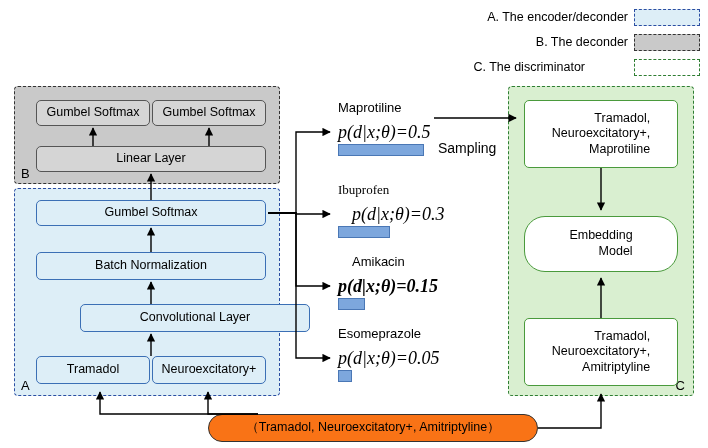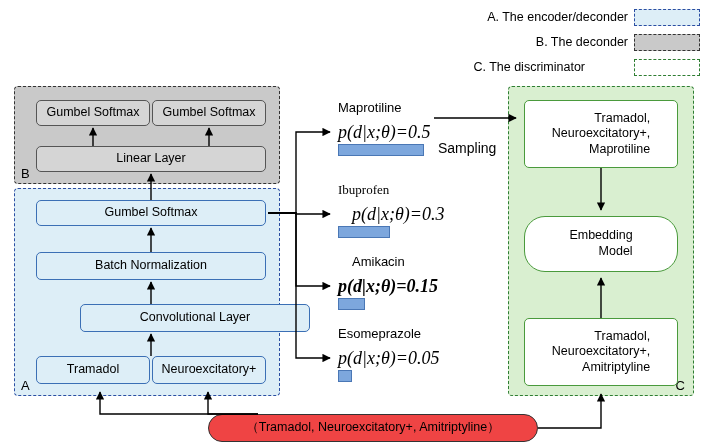--- a/index.html
+++ b/index.html
@@ -87,21 +87,21 @@
     border: 1.3px solid #555555;
     background: #d5d5d5;
   }
   .node-green {
     border: 1.3px solid #4a9a3c;
     background: #ffffff;
     text-align: right;
   }
   .node-white {
     border: 1.3px solid #333333;
-    background: #ef4444;
+    background: #f97316;
   }
 
   
   .drug-name {
     position: absolute;
     font-size: 13px;
     white-space: nowrap;
   }
   .drug-prob {
     position: absolute;

